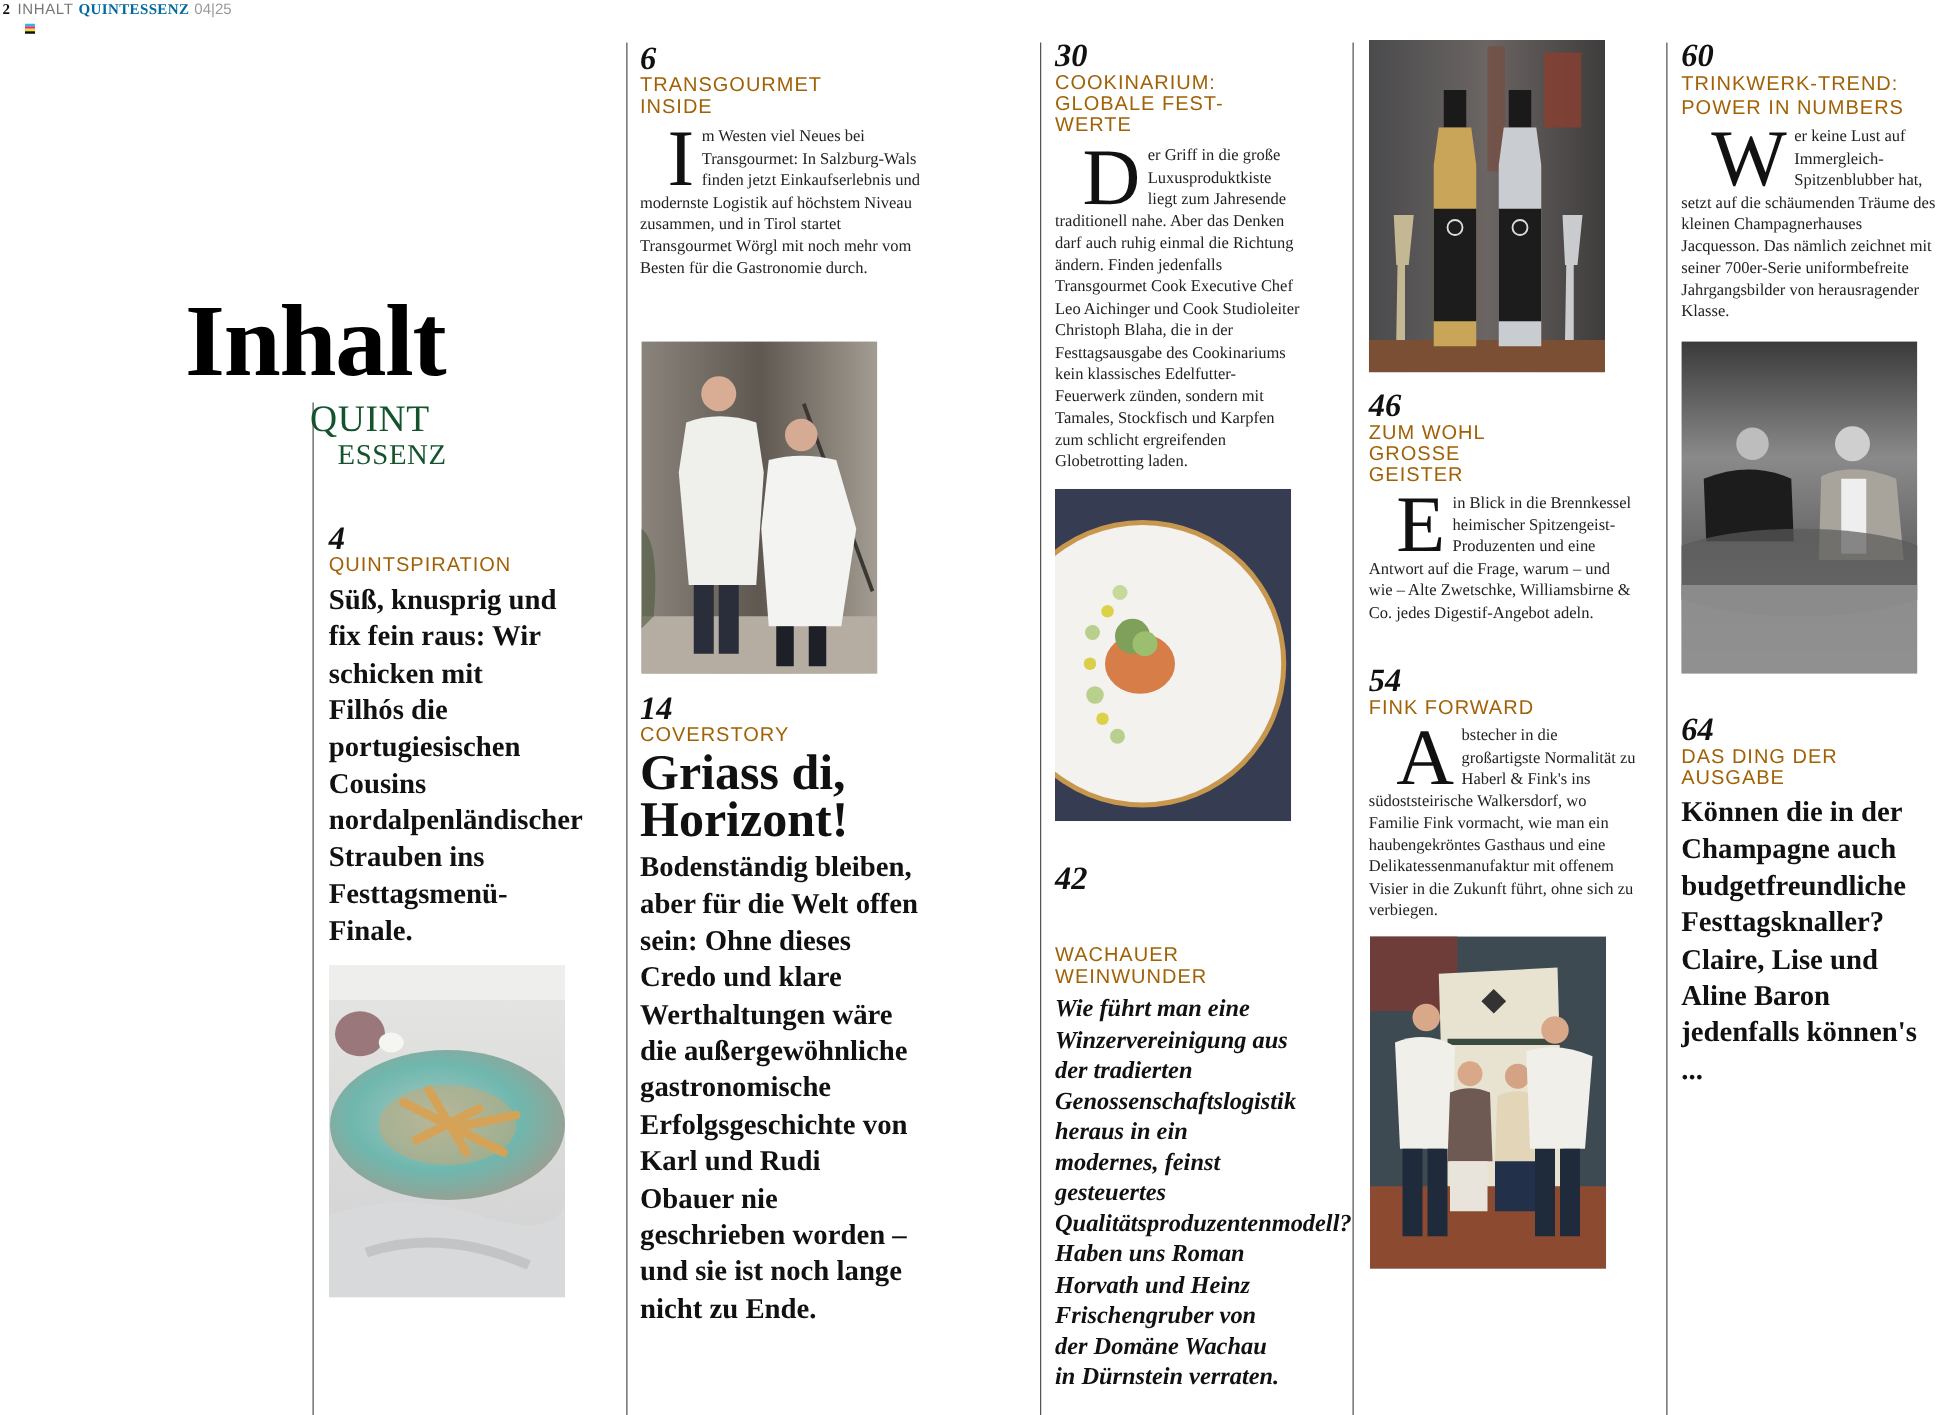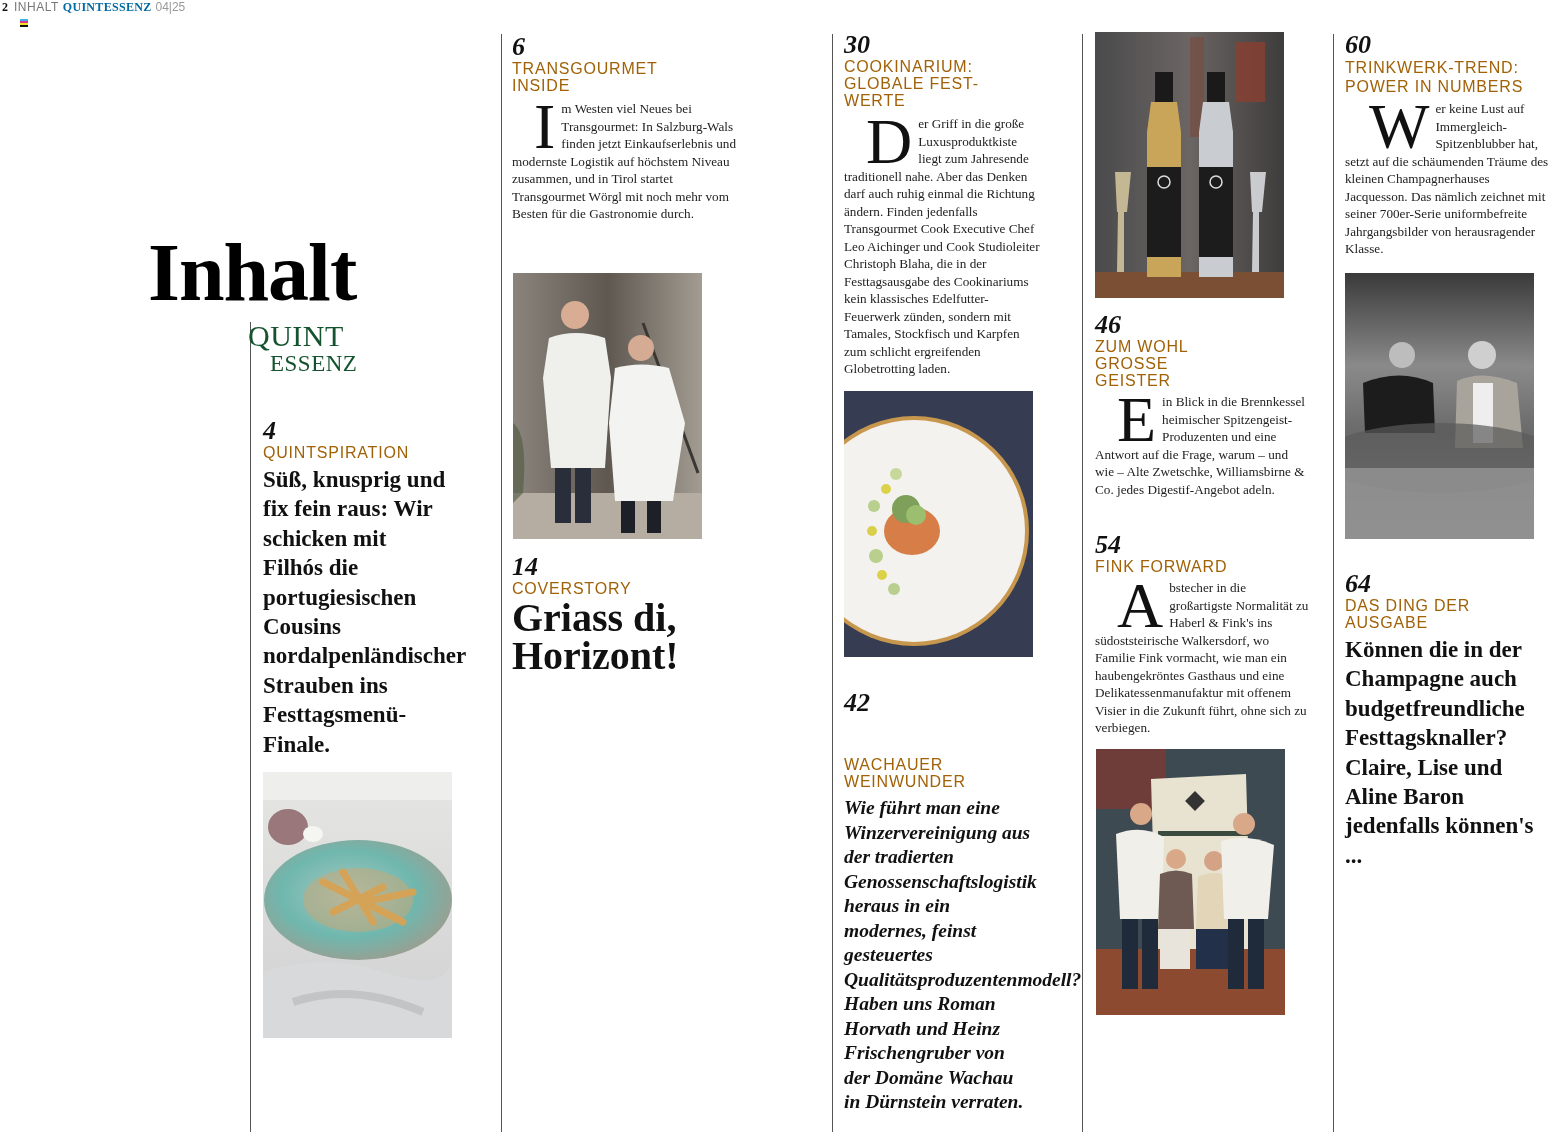--- a/index.html
+++ b/index.html
@@ -121,20 +121,21 @@
     <rect x="108" y="228" width="14" height="32" fill="#1e2028"></rect>
       <rect x="134" y="228" width="14" height="32" fill="#1e2028"></rect>
     <path d="M0 150 Q15 160 10 220 L0 230 Z" fill="#4f5a40" opacity="0.6"></path>
   </svg>
 </div>
 
 <div class="entry" style="left:512px; top:554px; width:230px;">
   <div class="num">14</div>
   <div class="kicker">COVERSTORY</div>
   <div class="headline" style="width:200px;">Griass di, Horizont!</div>
+  <div class="lead" style="width:225px;">Bodenständig bleiben, aber für die Welt offen sein: Ohne dieses Credo und klare Werthaltungen wäre die außergewöhnliche gastronomische Erfolgsgeschichte von Karl und Rudi Obauer nie geschrieben worden – und sie ist noch lange nicht zu Ende.</div>
 </div>
 
 <div class="entry" style="left:844px; top:32px; width:198px;">
   <div class="num">30</div>
   <div class="kicker" style="width:195px;">COOKINARIUM: GLOBALE FEST-WERTE</div>
   <div class="body">
     <span class="dropcap">D</span><span>er Griff in die große Luxusproduktkiste liegt zum Jahresende traditionell nahe. Aber das Denken darf auch ruhig einmal die Richtung ändern. Finden jedenfalls  Transgourmet Cook Executive Chef Leo Aichinger und Cook Studioleiter Christoph Blaha, die in der Festtagsausgabe des Cookinariums kein klassisches Edelfutter-Feuerwerk zünden, sondern mit Tamales, Stockfisch und Karpfen zum schlicht ergreifenden Globetrotting laden.</span>
   </div>
 </div>
 <div class="photo" style="left:844px; top:391px; width:189px; height:266px;">

